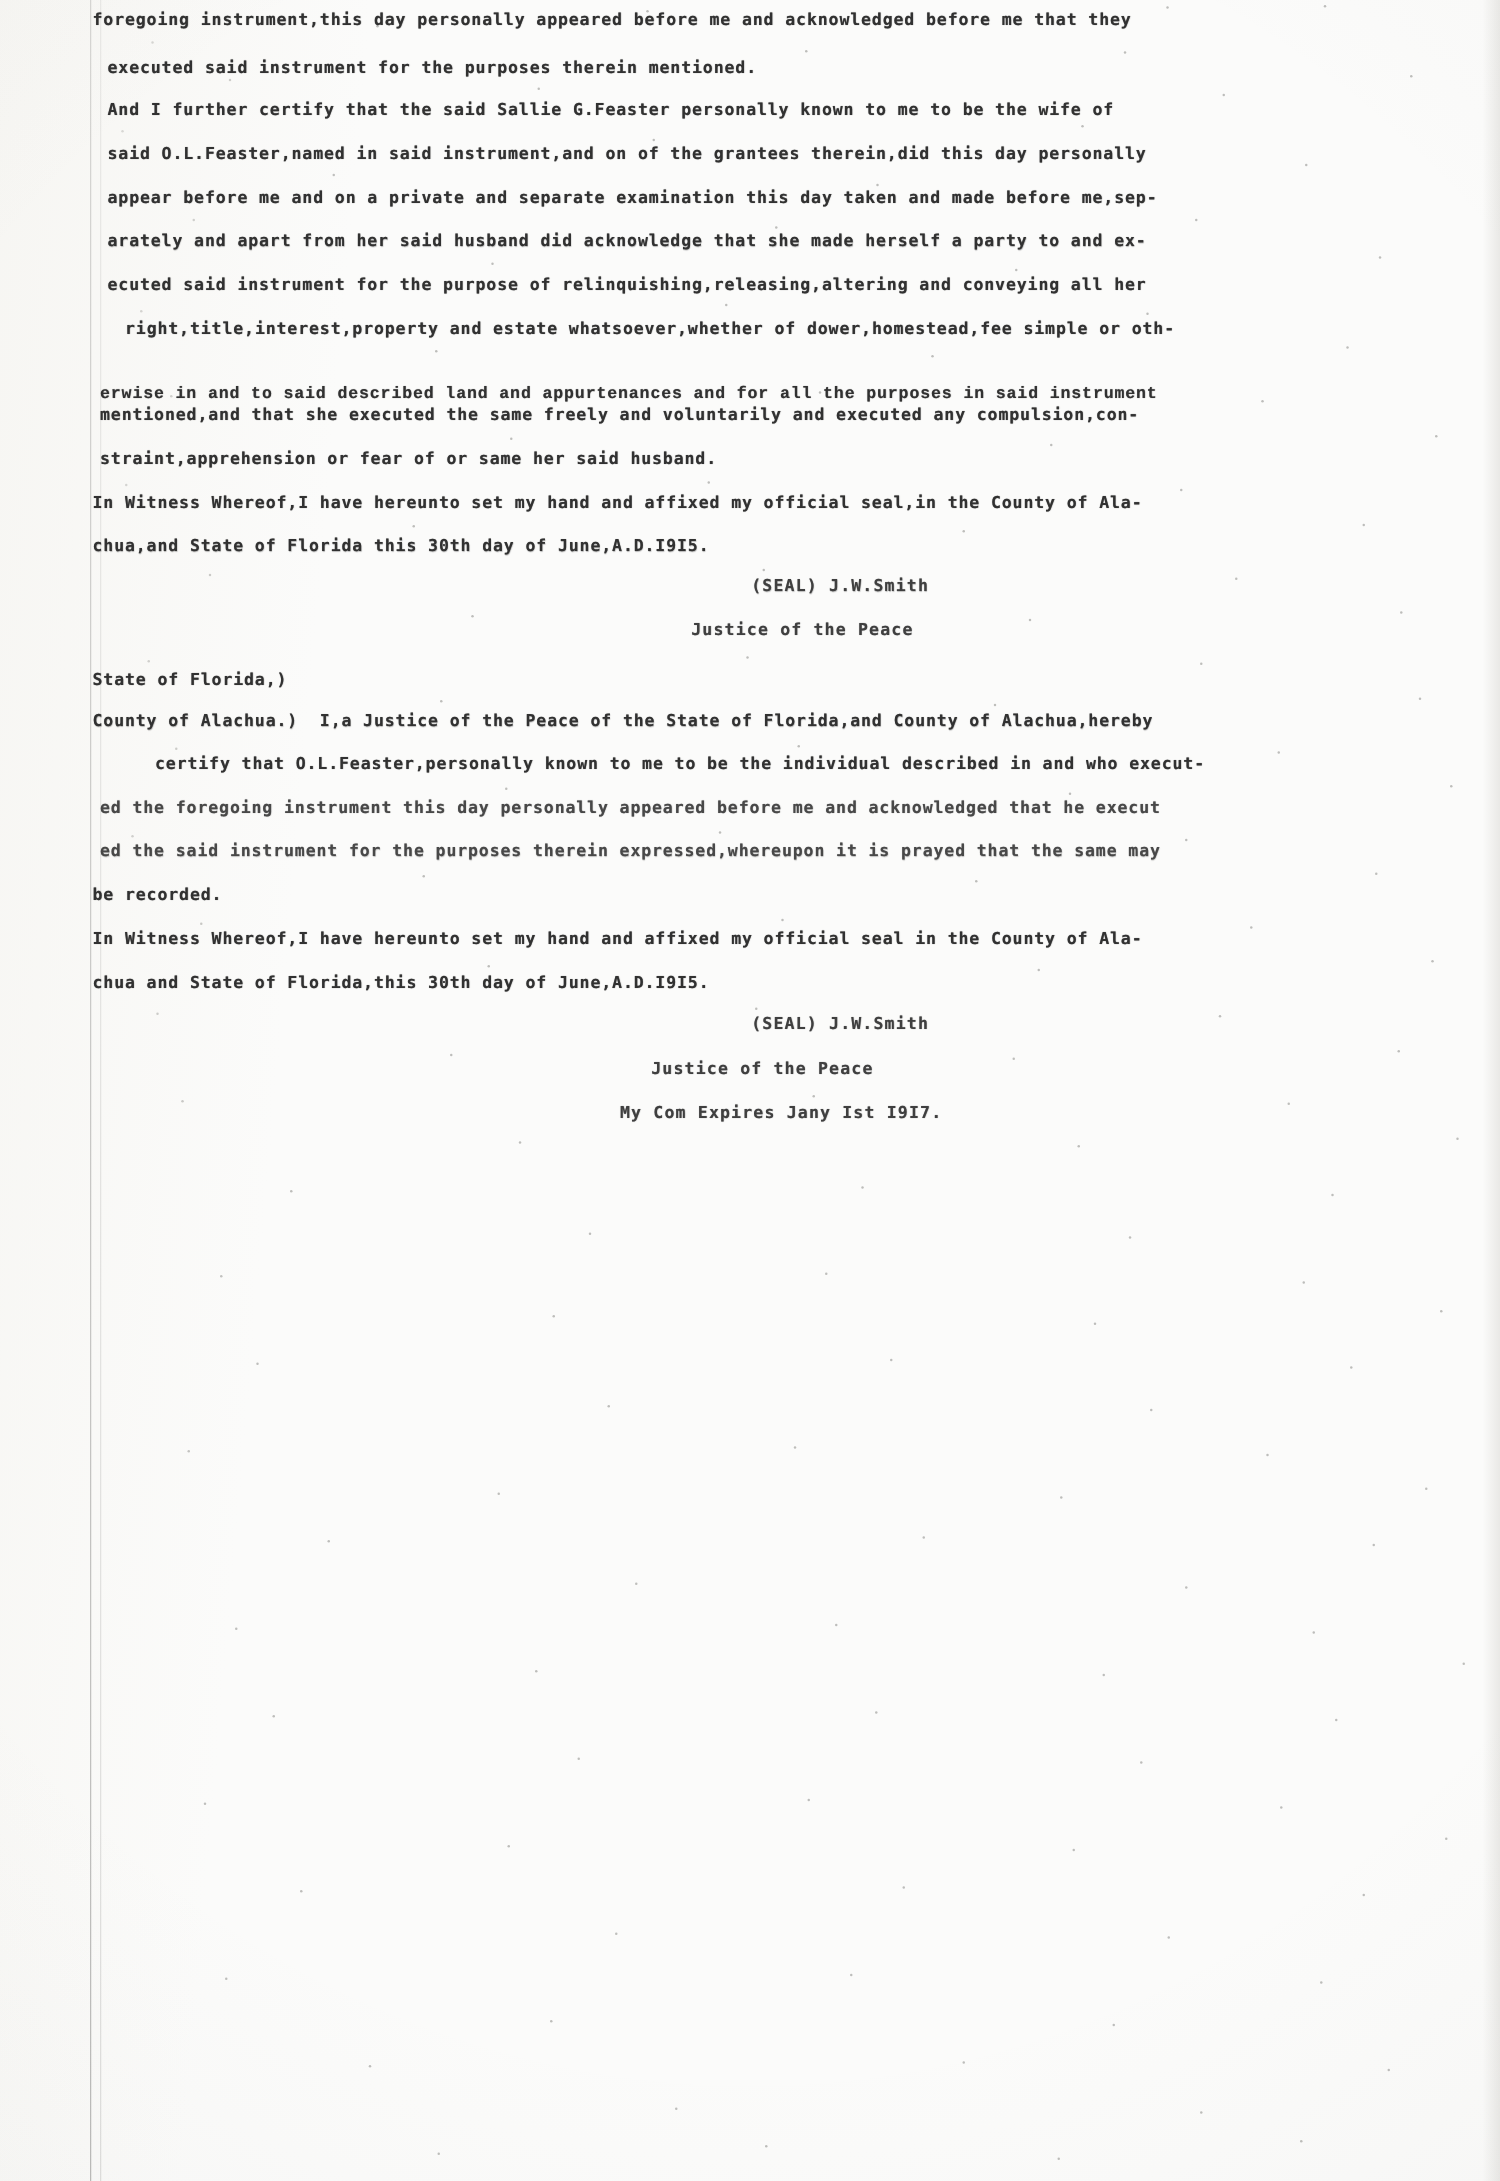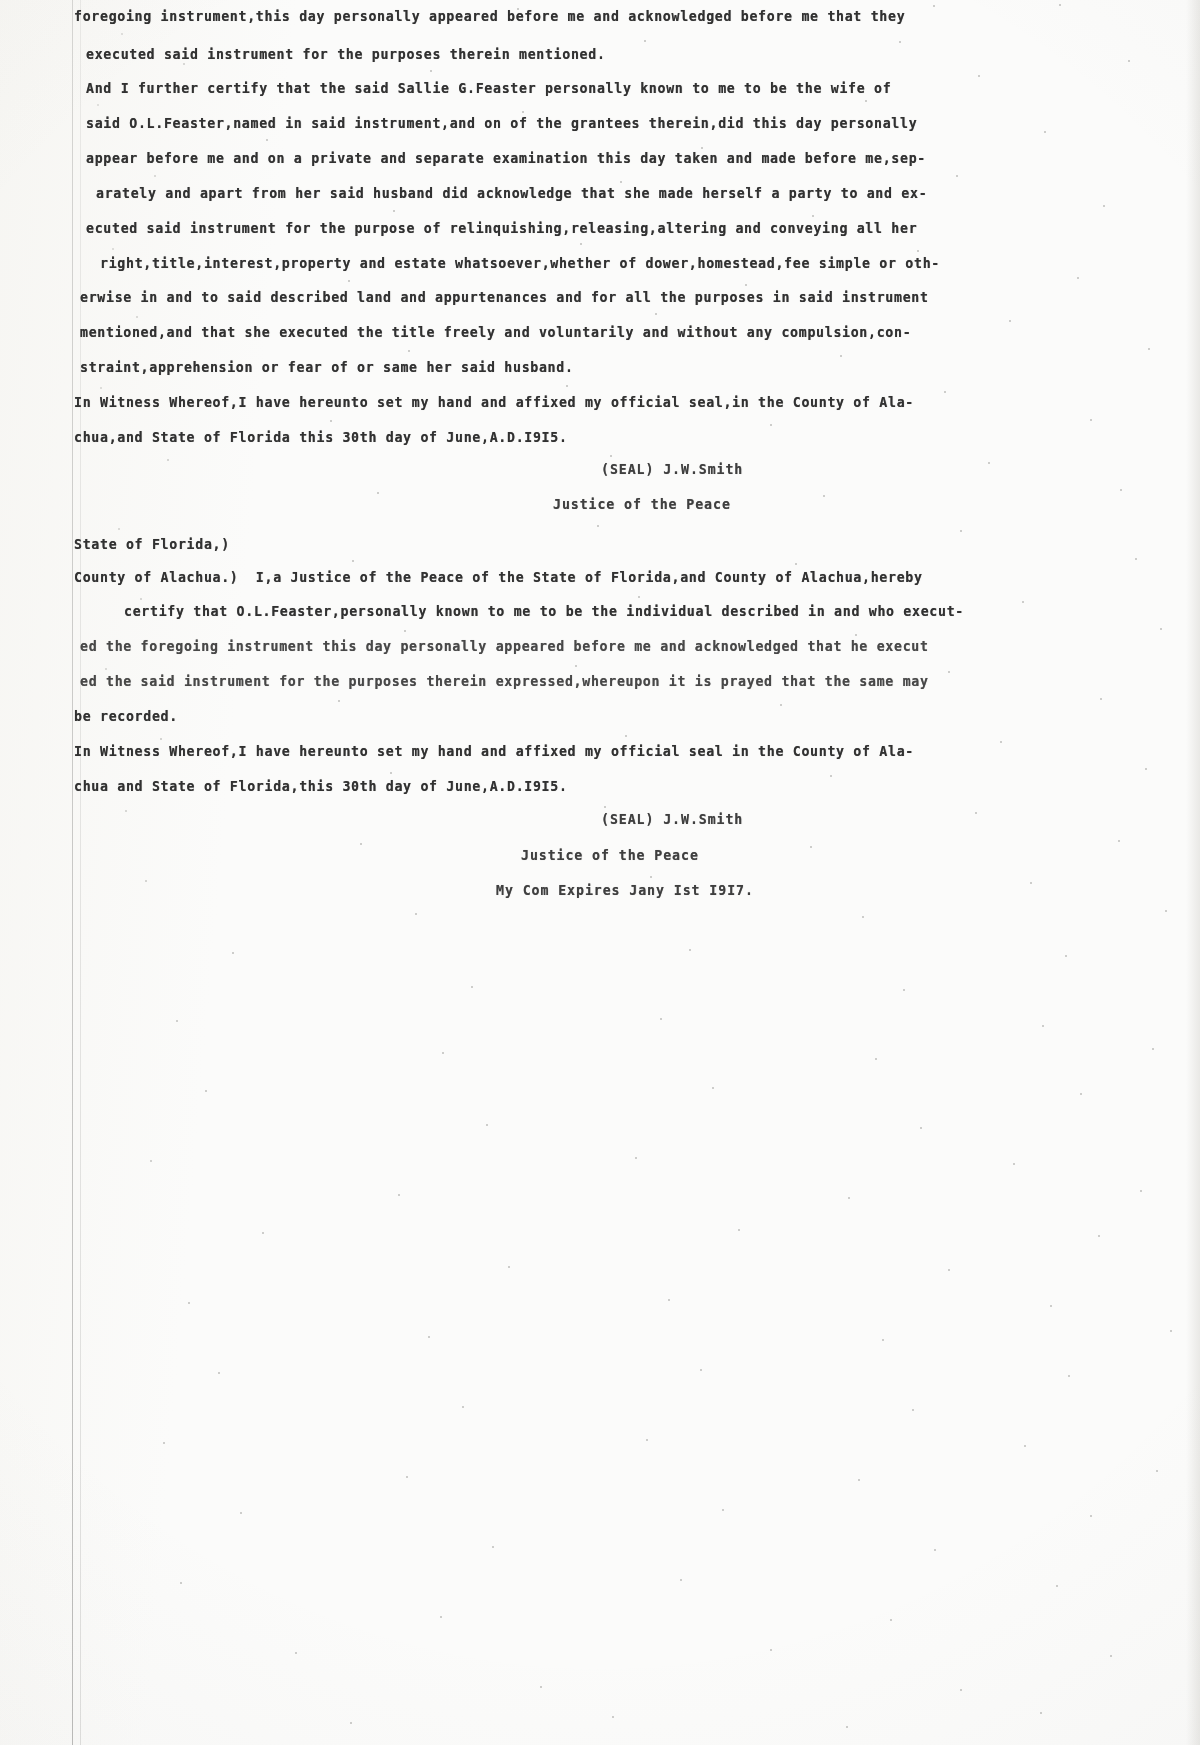--- a/index.html
+++ b/index.html
@@ -246,25 +246,25 @@
       <div class="speck" style="left: 846px; top: 1726px; width: 2px; height: 2px;"></div>
       <div class="speck" style="left: 1040px; top: 1712px; width: 2px; height: 2px;"></div>
     </div>
 
   <div class="text-layer" id="text-layer">
       <div class="line" style="left: 74px; top: 10px;">foregoing instrument,this day personally appeared before me and acknowledged before me that they</div>
       <div class="line" style="left: 86px; top: 48px;">executed said instrument for the purposes therein mentioned.</div>
       <div class="line" style="left: 86px; top: 82px;">And I further certify that the said Sallie G.Feaster personally known to me to be the wife of</div>
       <div class="line" style="left: 86px; top: 117px;">said O.L.Feaster,named in said instrument,and on of the grantees therein,did this day personally</div>
       <div class="line" style="left: 86px; top: 152px;">appear before me and on a private and separate examination this day taken and made before me,sep-</div>
-      <div class="line" style="left: 96px; top: 187px;">arately and apart from her said husband did acknowledge that she made herself a party to and ex-</div>
+      <div class="line" style="left: 86px; top: 187px;">arately and apart from her said husband did acknowledge that she made herself a party to and ex-</div>
       <div class="line" style="left: 86px; top: 222px;">ecuted said instrument for the purpose of relinquishing,releasing,altering and conveying all her</div>
       <div class="line" style="left: 80px; top: 257px; margin-left: 20px;">right,title,interest,property and estate whatsoever,whether of dower,homestead,fee simple or oth-</div>
-      <div class="line" style="left: 80px; top: 291px;">erwise in and to said described land and appurtenances and for all the purposes in said instrument</div>
-      <div class="line" style="left: 80px; top: 326px;">mentioned,and that she executed the title freely and voluntarily and without any compulsion,con-</div>
+      <div class="line" style="left: 80px; top: 308px; font-family: Liberation Mono, monospace;">erwise in and to said described land and appurtenances and for all the purposes in said instrument</div>
+      <div class="line" style="left: 80px; top: 326px;">mentioned,and that she executed the same freely and voluntarily and executed any compulsion,con-</div>
       <div class="line" style="left: 80px; top: 361px;">straint,apprehension or fear of or same her said husband.</div>
       <div class="line" style="left: 74px; top: 396px;">In Witness Whereof,I have hereunto set my hand and affixed my official seal,in the County of Ala-</div>
       <div class="line" style="left: 74px; top: 431px;">chua,and State of Florida this 30th day of June,A.D.I9I5.</div>
       <div class="line sig" style="left: 601px; top: 463px;">(SEAL) J.W.Smith</div>
       <div class="line sig" style="left: 553px; top: 498px;">Justice of the Peace</div>
       <div class="line" style="left: 74px; top: 538px;">State of Florida,)</div>
       <div class="line" style="left: 74px; top: 571px;">County of Alachua.)  I,a Justice of the Peace of the State of Florida,and County of Alachua,hereby</div>
       <div class="line" style="left: 80px; top: 605px; margin-left: 44px;">certify that O.L.Feaster,personally known to me to be the individual described in and who execut-</div>
       <div class="line faded" style="left: 80px; top: 640px;">ed the foregoing instrument this day personally appeared before me and acknowledged that he execut</div>
       <div class="line faded" style="left: 80px; top: 675px;">ed the said instrument for the purposes therein expressed,whereupon it is prayed that the same may</div>

